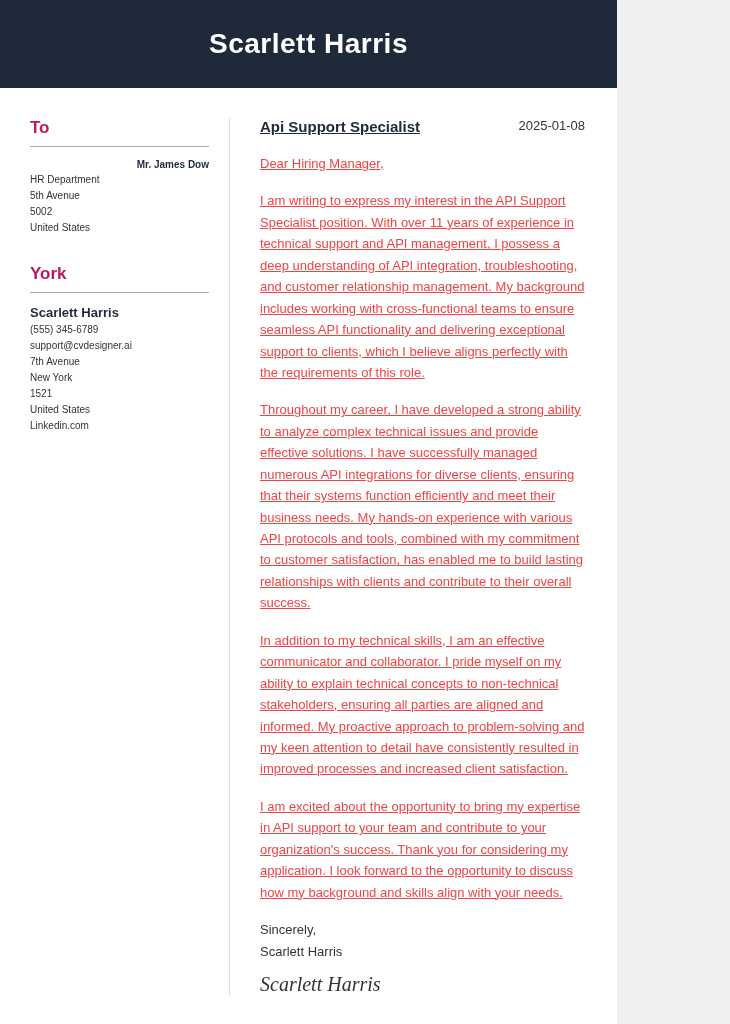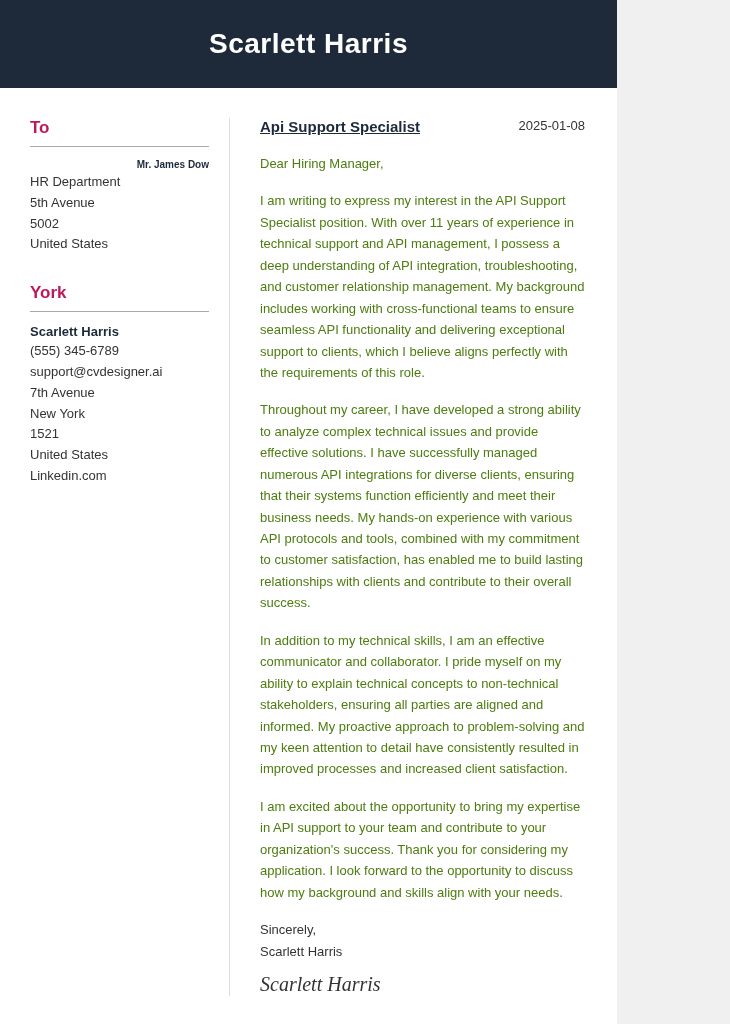--- a/index.html
+++ b/index.html
@@ -64,21 +64,21 @@
 
     .to-name {
       font-weight: bold;
       font-size: 10px;
       color: #1e2a3a;
       margin-bottom: 2px;
       text-align: right;
     }
 
     .sidebar-text {
-      font-size: 13px;
+      font-size: 10px;
       color: #333;
       line-height: 1.6;
     }
 
     .from-section {
       margin-top: 28px;
     }
 
     .from-name {
       font-weight: bold;
@@ -107,23 +107,24 @@
       text-decoration: underline;
     }
 
     .letter-date {
       font-size: 13px;
       color: #333;
     }
 
     .letter-body p {
       font-size: 13px;
-      color: #4d7c0f;
+      color: #ef4444;
       line-height: 1.65;
       margin-bottom: 16px;
+      text-decoration: underline;
     }
 
     .salutation {
       font-size: 13px;
       color: #333;
       margin-bottom: 16px;
     }
 
     .closing {
       margin-top: 4px;

